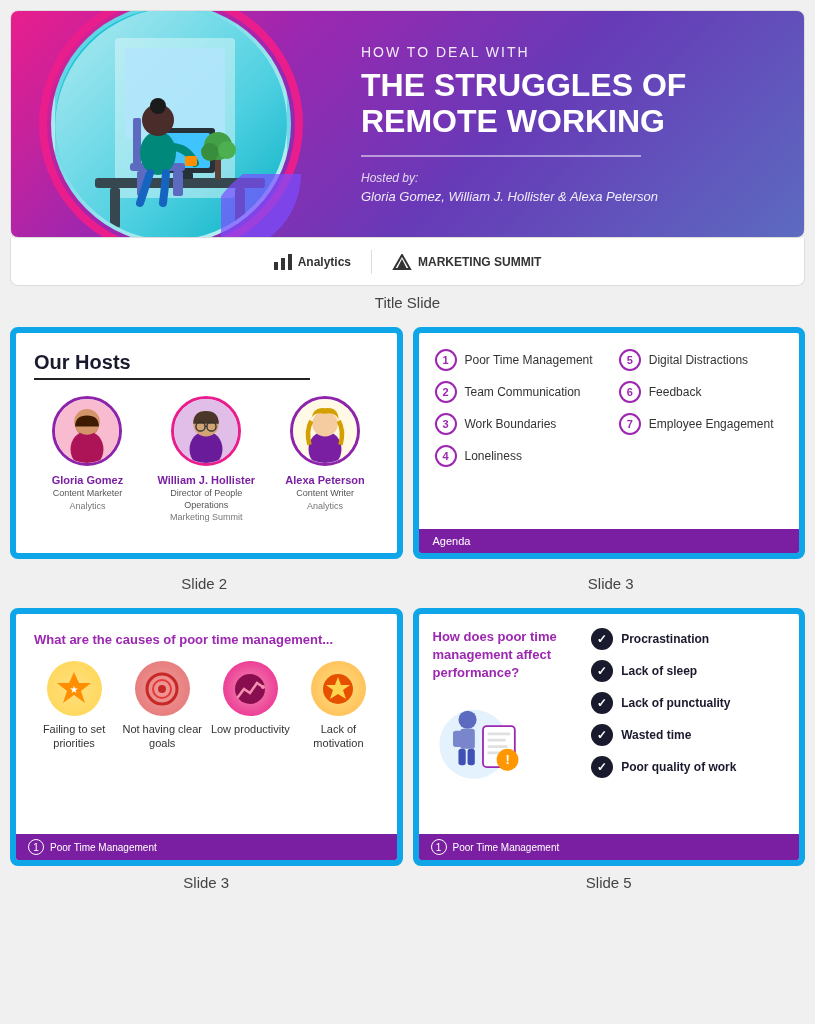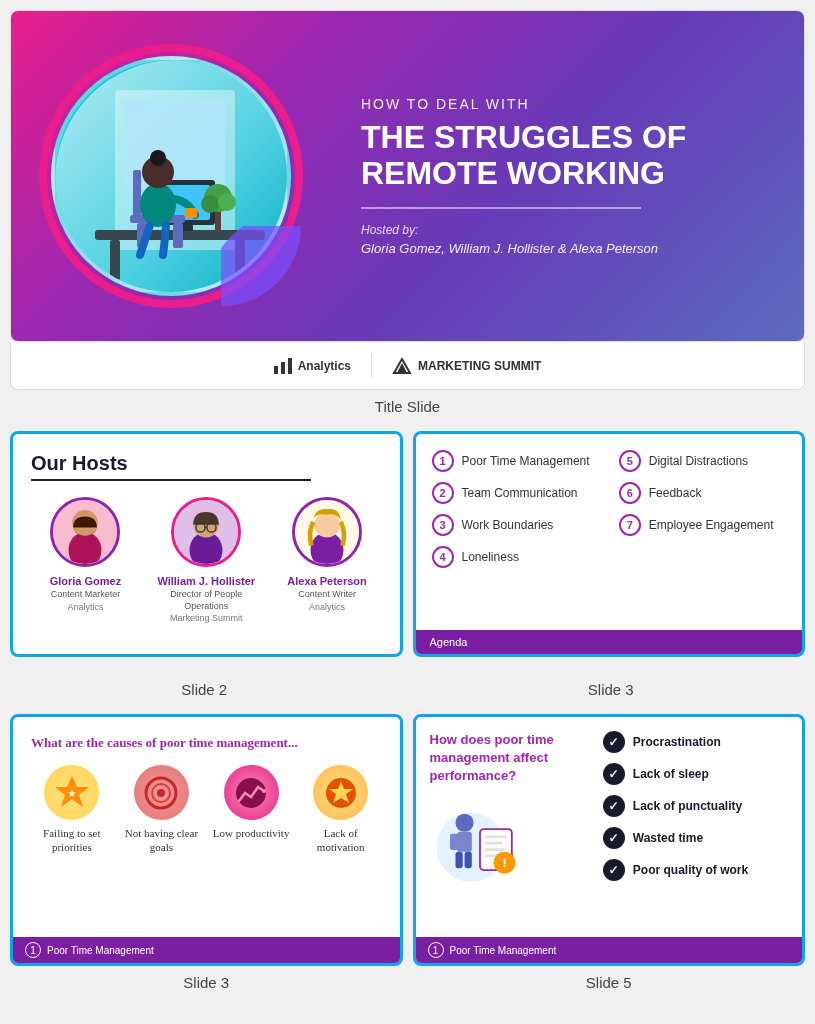--- a/index.html
+++ b/index.html
@@ -7,21 +7,21 @@
       background: #f0f0f0;
       font-family: 'Arial', sans-serif;
       width: 815px;
       min-height: 1024px;
       padding: 10px;
     }
 
     
     .title-slide {
       width: 795px;
-      height: 332px;
+      height: 228px;
       background: linear-gradient(135deg, #e91e8c 0%, #9c27b0 30%, #673ab7 60%, #5c6bc0 100%);
       border-radius: 8px;
       position: relative;
       overflow: hidden;
       display: flex;
       align-items: center;
       border: 1px solid #ddd;
     }
     .title-slide-left {
       width: 320px;
@@ -113,21 +113,21 @@
 
     
     .slides-grid {
       display: grid;
       grid-template-columns: 1fr 1fr;
       gap: 10px;
       margin-top: 4px;
     }
     .slide-card {
       background: white;
-      border: 3px solid #0ea5e9;
+      border: 6px solid #0ea5e9;
       border-radius: 8px;
       overflow: hidden;
       position: relative;
     }
     .slide-card-inner {
       padding: 18px;
       min-height: 220px;
     }
 
     
@@ -277,21 +277,20 @@
       border: 1px solid white;
       display: flex;
       align-items: center;
       justify-content: center;
       font-size: 10px;
     }
 
     
     .slide5-inner {
       display: flex;
-      gap: 12px;
       padding: 14px;
       padding-bottom: 40px;
     }
     .slide5-left {
       flex: 0 0 45%;
     }
     .slide5-question {
       font-size: 13px;
       font-weight: 700;
       color: #9c27b0;
@@ -528,29 +527,29 @@
       <div class="agenda-item">
         <div class="agenda-number">4</div>
         <span>Loneliness</span>
       </div>
     </div>
     <div class="agenda-footer">Agenda</div>
   </div>
 
 </div>
 
-<div style="display:grid; grid-template-columns:1fr 1fr; gap:0 18px; margin-top:16px;">
+<div style="display:grid; grid-template-columns:1fr 1fr; gap:0 18px; margin-top:8px;">
   <div class="slide-label">Slide 2</div>
   <div class="slide-label">Slide 3</div>
 </div>
 
 <div class="slides-grid">
 
   <div class="slide-card">
-    <div class="slide-card-inner" style="padding-bottom: 20px; font-family: Liberation Serif, serif;">
+    <div class="slide-card-inner" style="padding-bottom: 20px;">
       <div class="causes-title">What are the causes of poor time management...</div>
       <div class="causes-row">
 
         <div class="cause-item">
           <div class="cause-icon" style="background: radial-gradient(circle, #ffe082, #ffd54f);">
             <svg width="40" height="40" viewBox="0 0 40 40">
               <polygon points="20,3 25,14 37,14 27,22 31,34 20,26 9,34 13,22 3,14 15,14" fill="#ff8f00"></polygon>
               <text x="20" y="24" text-anchor="middle" font-size="10" fill="white">★</text>
             </svg>
           </div>

